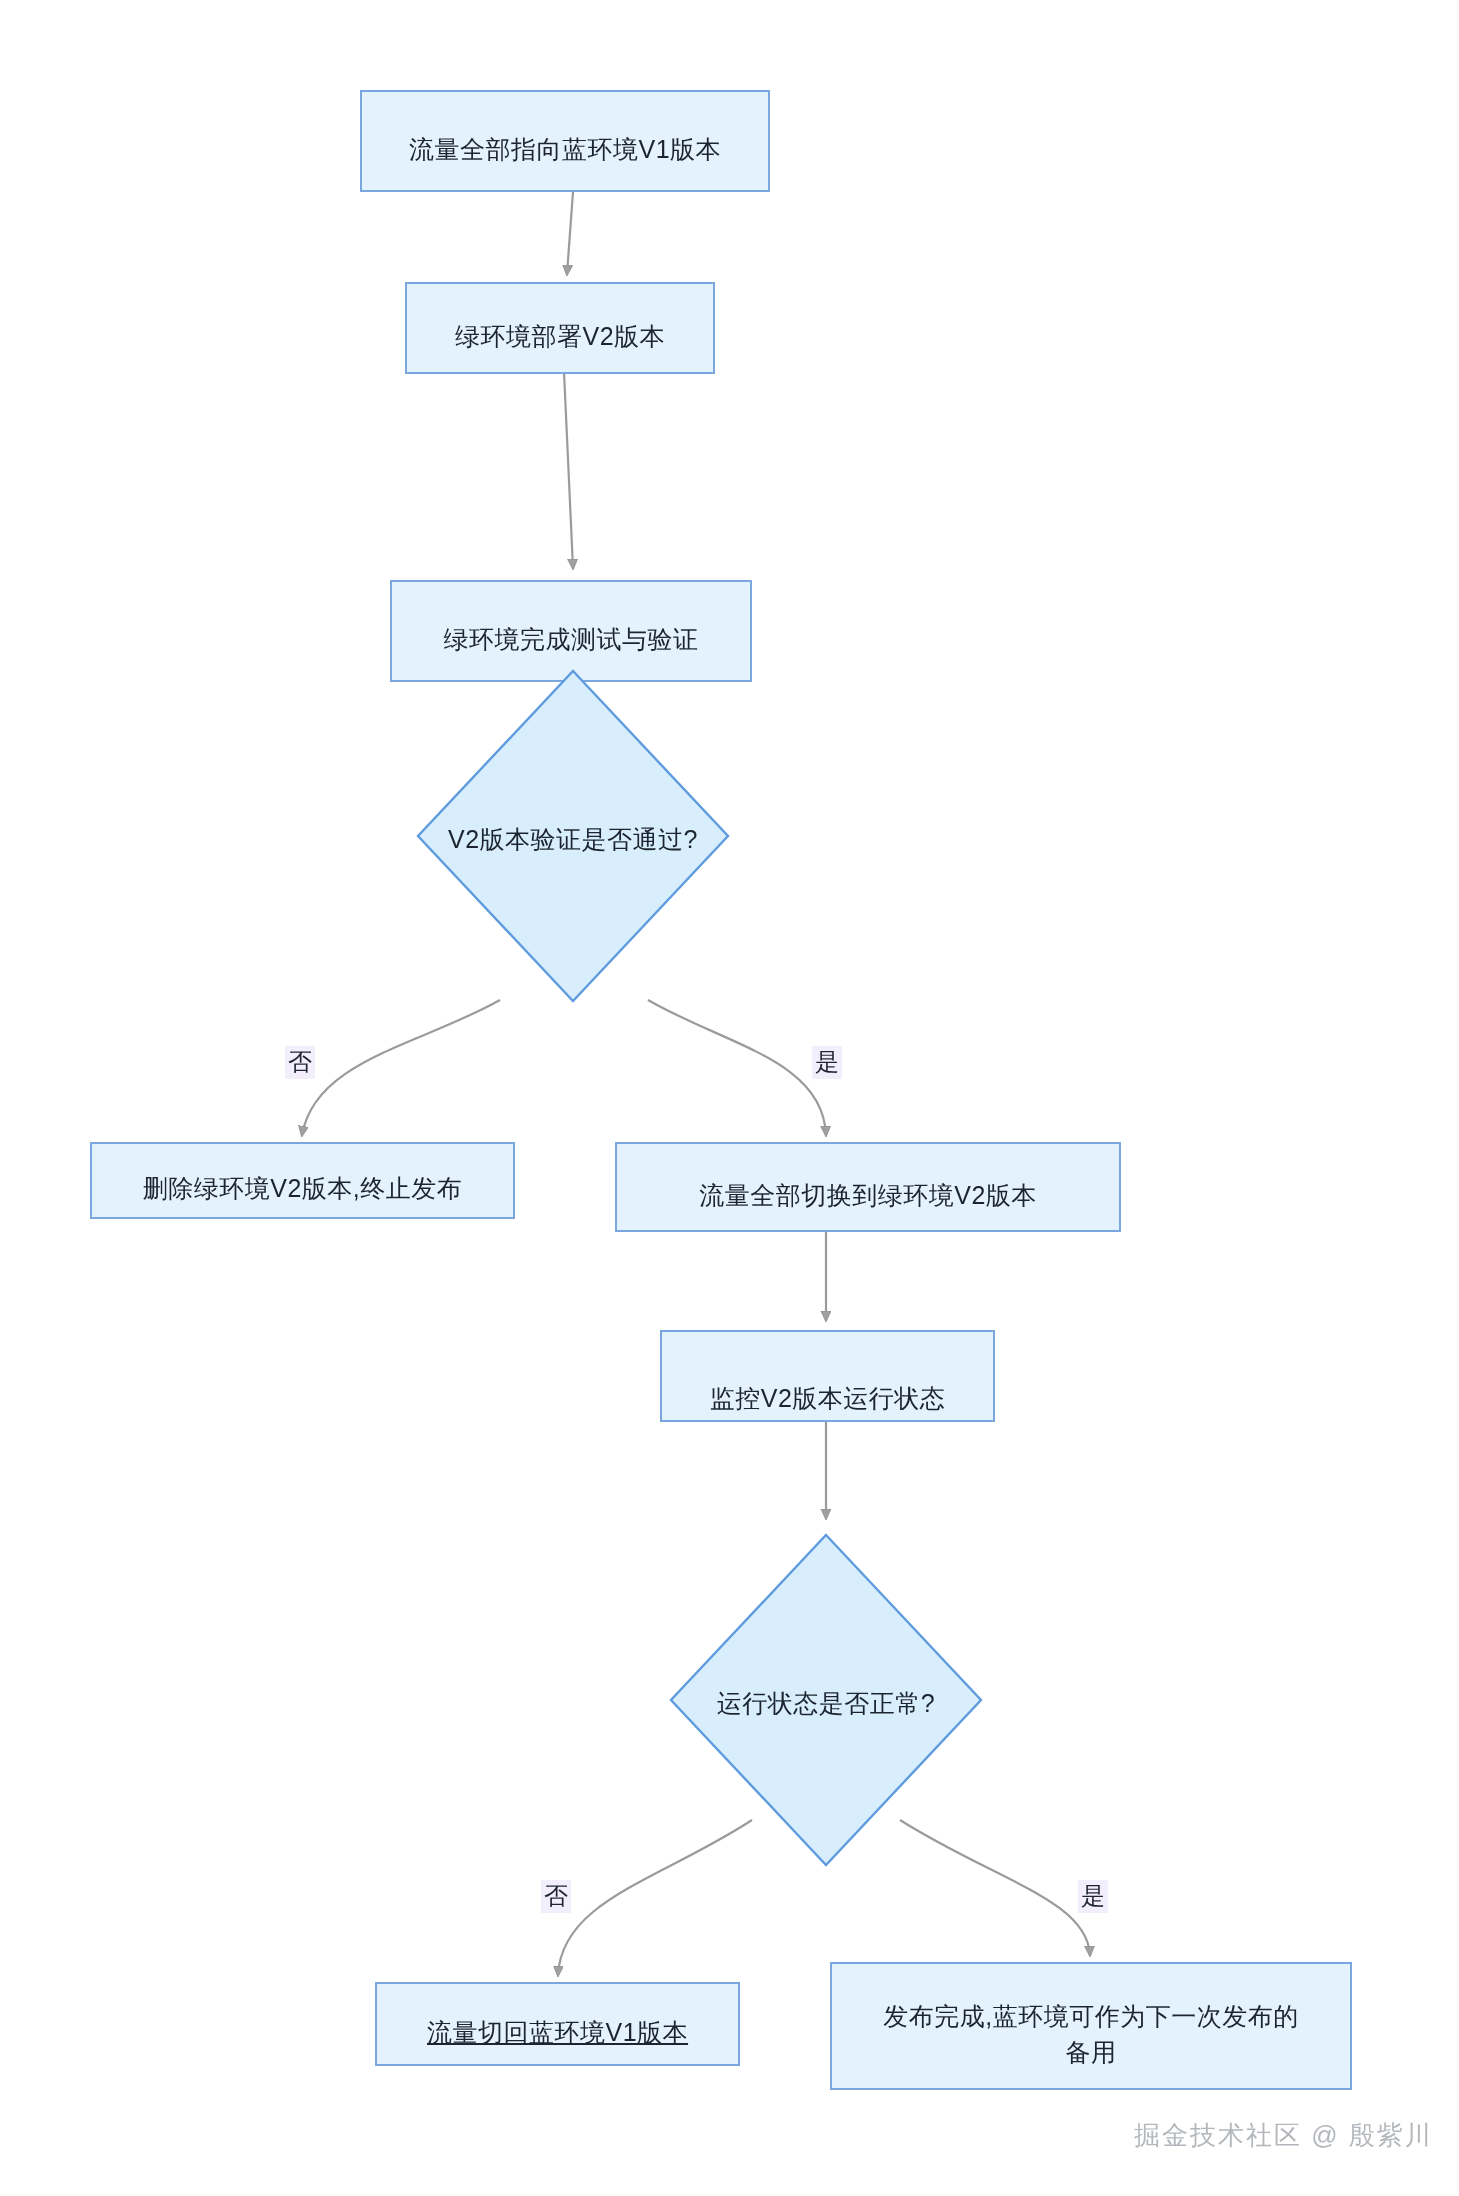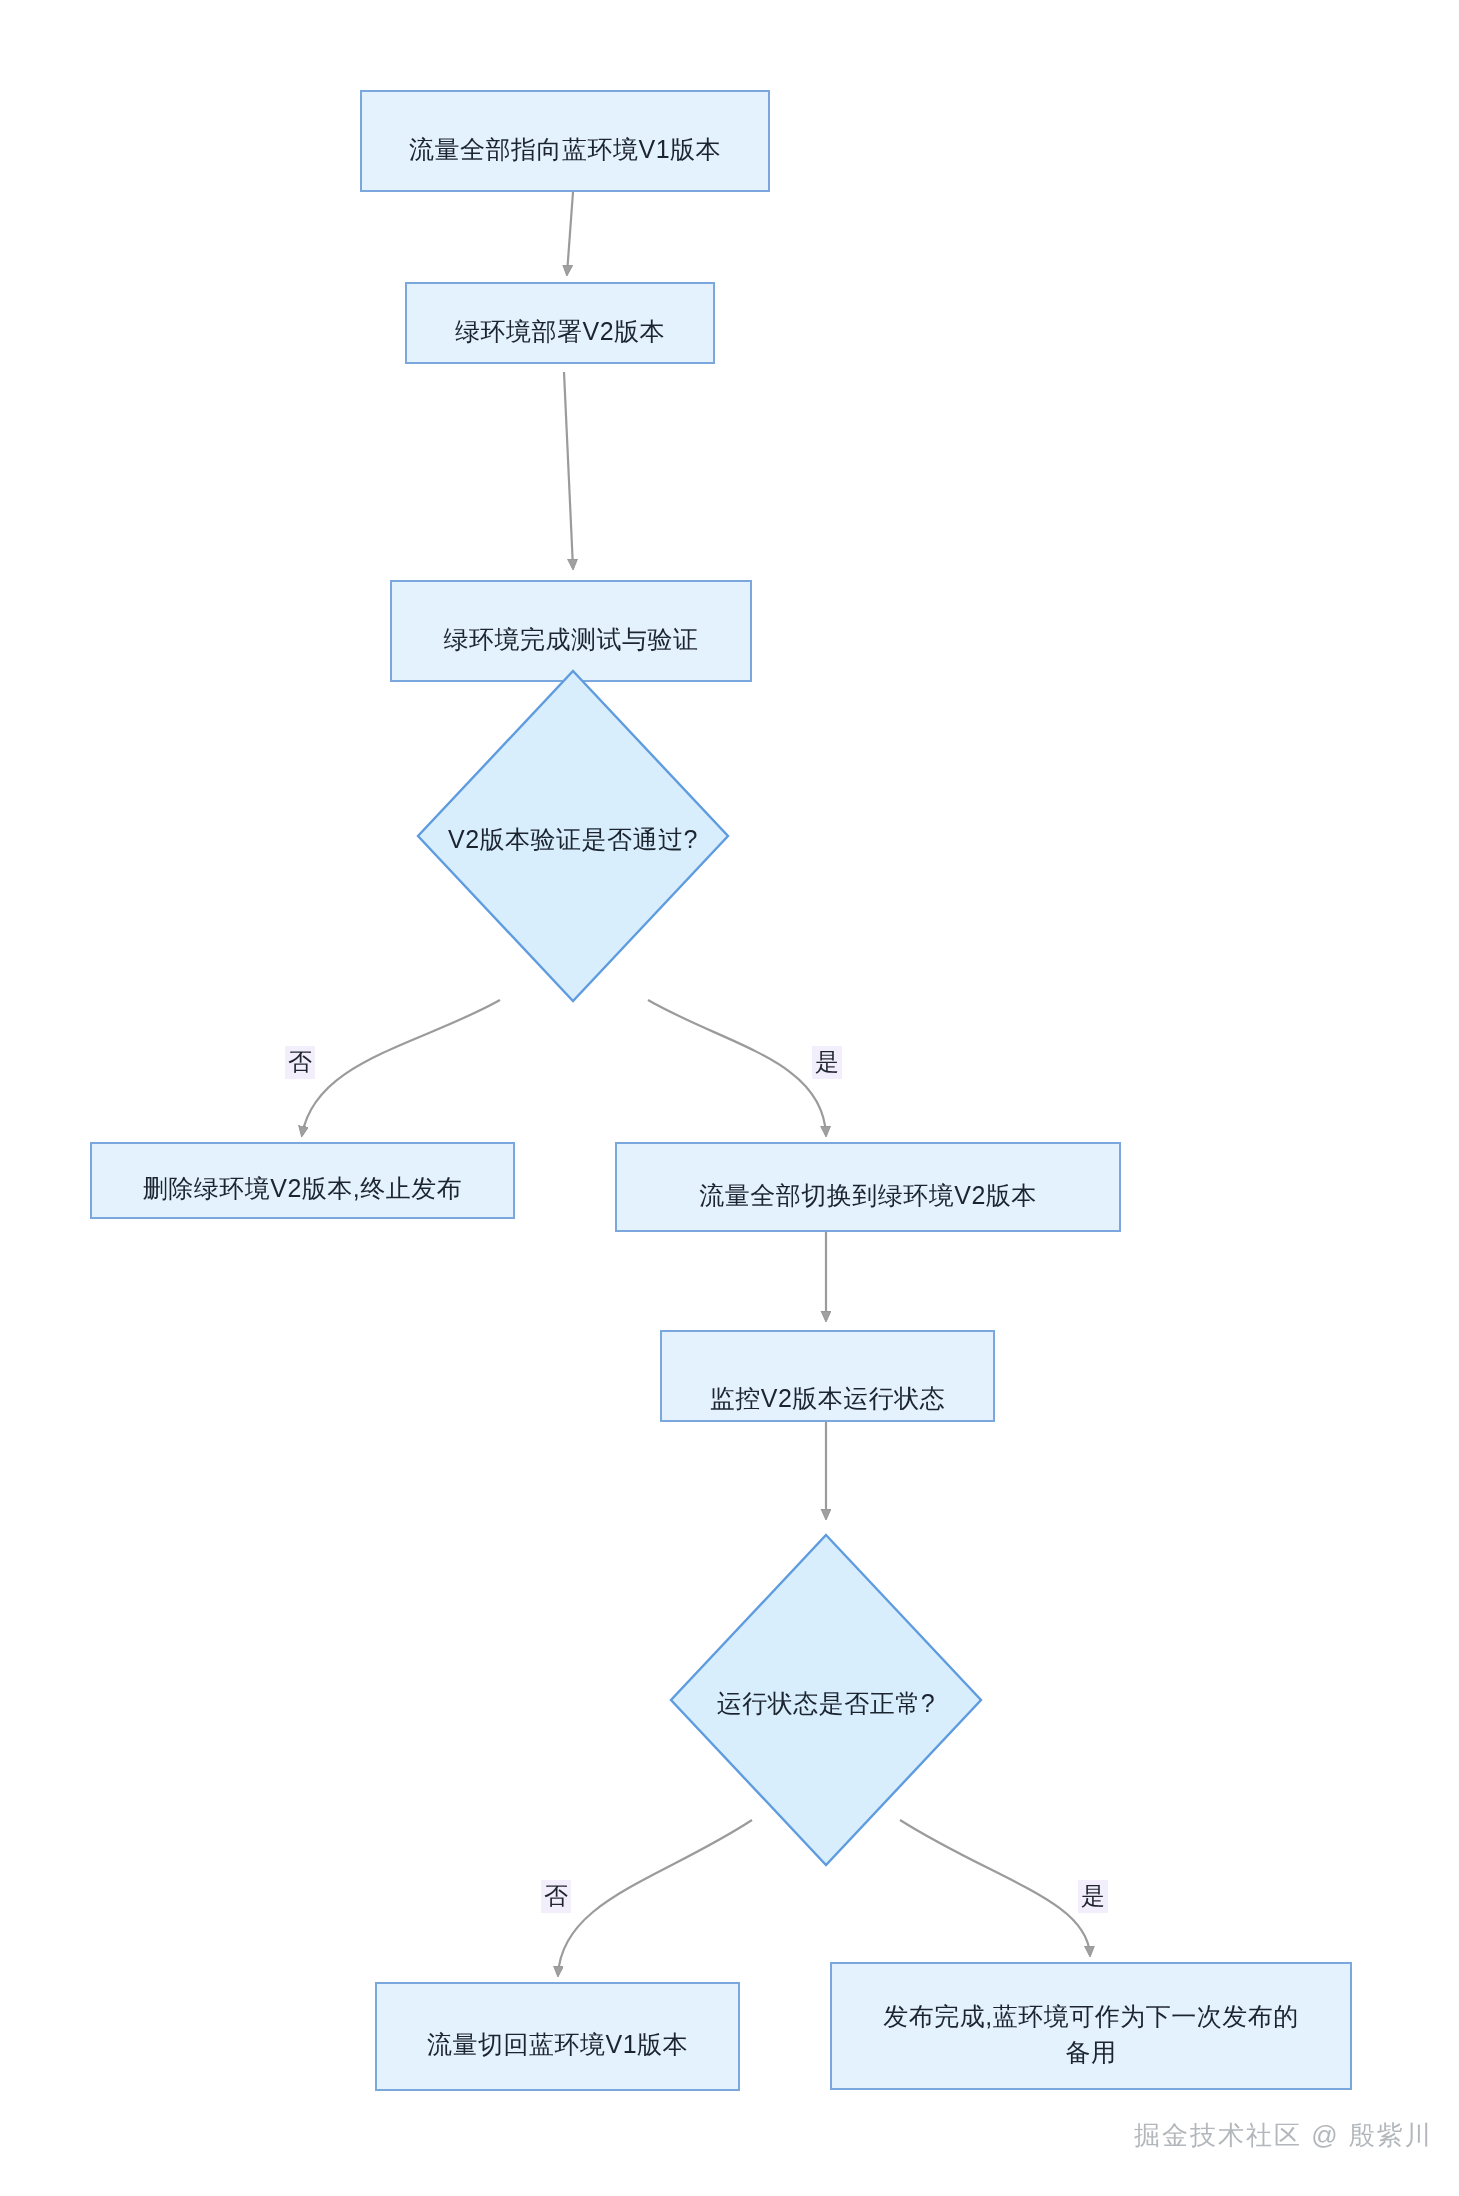--- a/index.html
+++ b/index.html
@@ -123,21 +123,21 @@
 
     <path class="edge-path" d="M 752 1820 C 660 1880, 562 1900, 558 1975" marker-end="url(#arrow)"></path>
 
     <path class="edge-path" d="M 900 1820 C 995 1880, 1087 1900, 1090 1955" marker-end="url(#arrow)"></path>
   </svg>
 
   <div class="node box" style="left:360px; top:90px; width:410px; height:102px;">
     <span class="label">流量全部指向蓝环境V1版本</span>
   </div>
 
-  <div class="node box" style="left:405px; top:282px; width:310px; height:82px;">
+  <div class="node box" style="left:405px; top:282px; width:310px; height:92px;">
     <span class="label">绿环境部署V2版本</span>
   </div>
 
   <div class="node box" style="left:390px; top:580px; width:362px; height:102px;">
     <span class="label">绿环境完成测试与验证</span>
   </div>
 
   <div class="diamond" style="left:415px; top:668px; width:316px; height:336px;">
     <svg class="shape" viewBox="0 0 316 336" preserveAspectRatio="none" xmlns="http://www.w3.org/2000/svg">
       <polygon points="158,3 313,168 158,333 3,168" fill="#d8eefc" stroke="#5e9bdf" stroke-width="2.4"></polygon>
@@ -171,21 +171,21 @@
     <span class="dlabel" style="top:155px;">运行状态是否正常?</span>
   </div>
 
   <div class="edge-label" style="left:541px; top:1880px;">
     <span>否</span>
   </div>
   <div class="edge-label" style="left:1078px; top:1880px;">
     <span>是</span>
   </div>
 
-  <div class="node box" style="left:375px; top:1982px; width:365px; height:109px;">
+  <div class="node box" style="left:375px; top:1982px; width:365px; height:84px;text-decoration:underline;">
     <span class="label">流量切回蓝环境V1版本</span>
   </div>
 
   <div class="node box" style="left:830px; top:1962px; width:522px; height:128px;">
     <span class="label">发布完成,蓝环境可作为下一次发布的
 备用</span>
   </div>
 
   <div id="watermark" style="left:1125px; top:2118px;margin-left:9px;">
     <span>掘金技术社区 @ 殷紫川</span>

